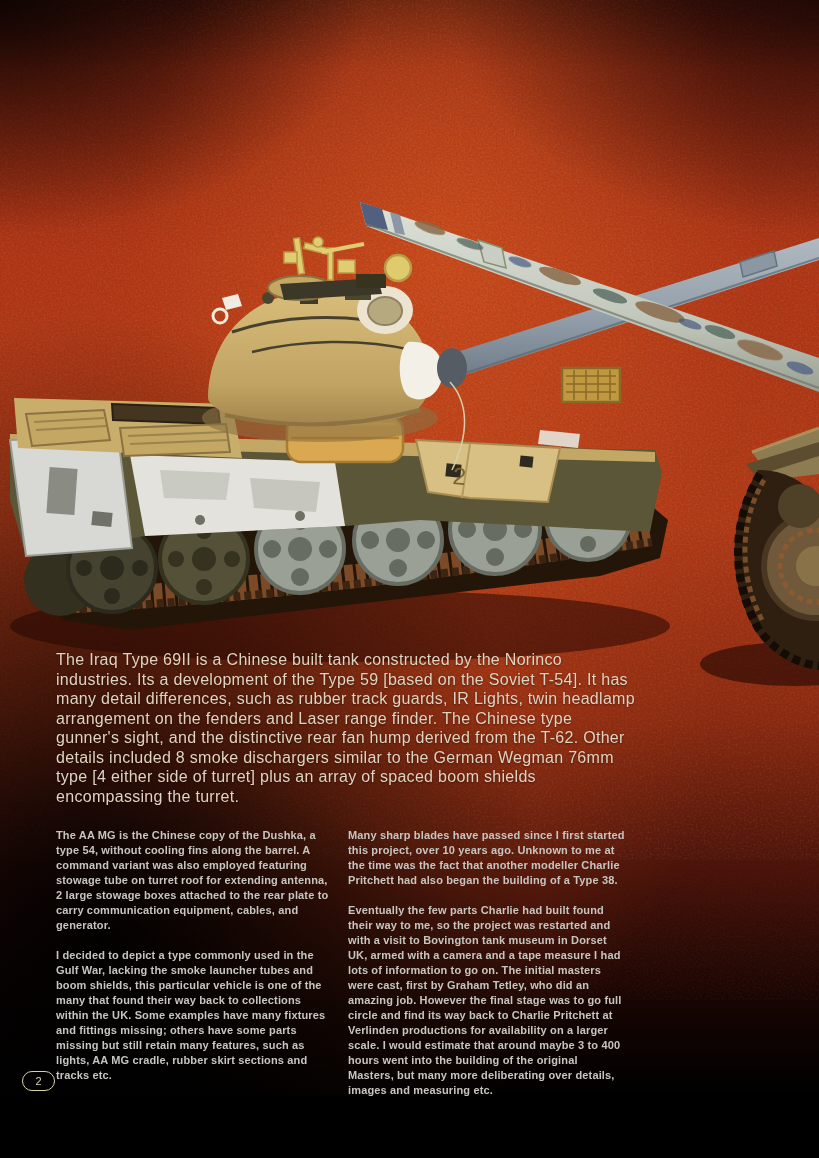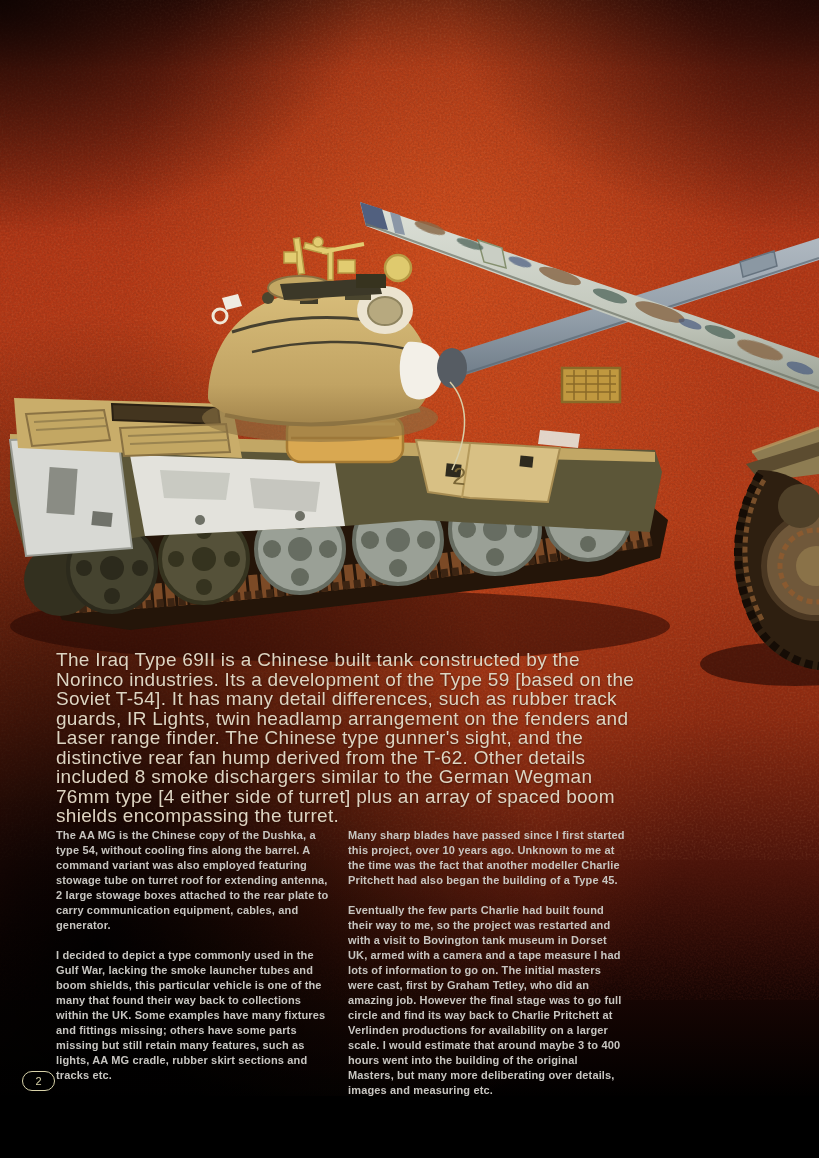--- a/index.html
+++ b/index.html
@@ -3,21 +3,21 @@
 <meta charset="utf-8">
 <style>
   html,body { margin:0; padding:0; background:#000; }
   .page {
     position:relative; width:819px; height:1158px; overflow:hidden;
     background:#000; font-family:"Liberation Sans", sans-serif;
   }
   .scene { position:absolute; left:0; top:0; }
   .intro {
     position:absolute; left:56px; top:650px; width:580px;
-    font-size:19px; line-height:19.5px; letter-spacing:0.3px;
+    font-size:16px; line-height:19.5px; letter-spacing:0.3px;
     color:#ddd5c2; text-shadow:0 1px 2px rgba(40,5,0,0.55);
   }
   .cols { position:absolute; left:56px; top:828px; display:flex; gap:14px; }
   .col { width:278px; font-size:11px; line-height:15px; letter-spacing:0.15px; color:#c7c5c0; }
   .col p { margin:0 0 15px 0;font-weight:bold; }
   .page-badge {
     position:absolute; left:22px; top:1071px; width:33px; height:20px;
     border:1.5px solid #d9d3a9; border-radius:11px; box-sizing:border-box;
     color:#d9d3a9; font-size:11px; display:flex; align-items:center; justify-content:center;
     background:rgba(0,0,0,0.25);
@@ -287,20 +287,20 @@
   </svg>
 
   <div class="intro">The Iraq Type 69II is a Chinese built tank constructed by the Norinco industries. Its a development of the Type 59 [based on the Soviet T-54]. It has many detail differences, such as rubber track guards, IR Lights, twin headlamp arrangement on the fenders and Laser range finder. The Chinese type gunner's sight, and the distinctive rear fan hump derived from the T-62. Other details included 8 smoke dischargers similar to the German Wegman 76mm type [4 either side of turret] plus an array of spaced boom shields encompassing the turret.</div>
 
   <div class="cols">
     <div class="col">
       <p>The AA MG is the Chinese copy of the Dushka, a type 54, without cooling fins along the barrel. A command variant was also employed featuring stowage tube on turret roof for extending antenna, 2 large stowage boxes attached to the rear plate to carry communication equipment, cables, and generator.</p>
       <p>I decided to depict a type commonly used in the Gulf War, lacking the smoke launcher tubes and boom shields, this particular vehicle is one of the many that found their way back to collections within the UK. Some examples have many fixtures and fittings missing; others have some parts missing but still retain many features, such as lights, AA MG cradle, rubber skirt sections and tracks etc.</p>
     </div>
     <div class="col">
-      <p>Many sharp blades have passed since I first started this project, over 10 years ago. Unknown to me at the time was the fact that another modeller Charlie Pritchett had also began the building of a Type 45.</p>
+      <p>Many sharp blades have passed since I first started this project, over 10 years ago. Unknown to me at the time was the fact that another modeller Charlie Pritchett had also began the building of a Type 38.</p>
       <p>Eventually the few parts Charlie had built found their way to me, so the project was restarted and with a visit to Bovington tank museum in Dorset UK, armed with a camera and a tape measure  I had lots of information to go on. The initial masters were cast, first by Graham Tetley, who did an amazing job. However the final stage was to go full circle and find its way back to Charlie Pritchett at Verlinden productions for availability on a larger scale. I would estimate that around maybe 3 to 400 hours went into the building of the original Masters, but many more deliberating over details, images and measuring etc.</p>
     </div>
   </div>
 
   <div class="page-badge">2</div>
 
 </div>
 
 </body></html>

